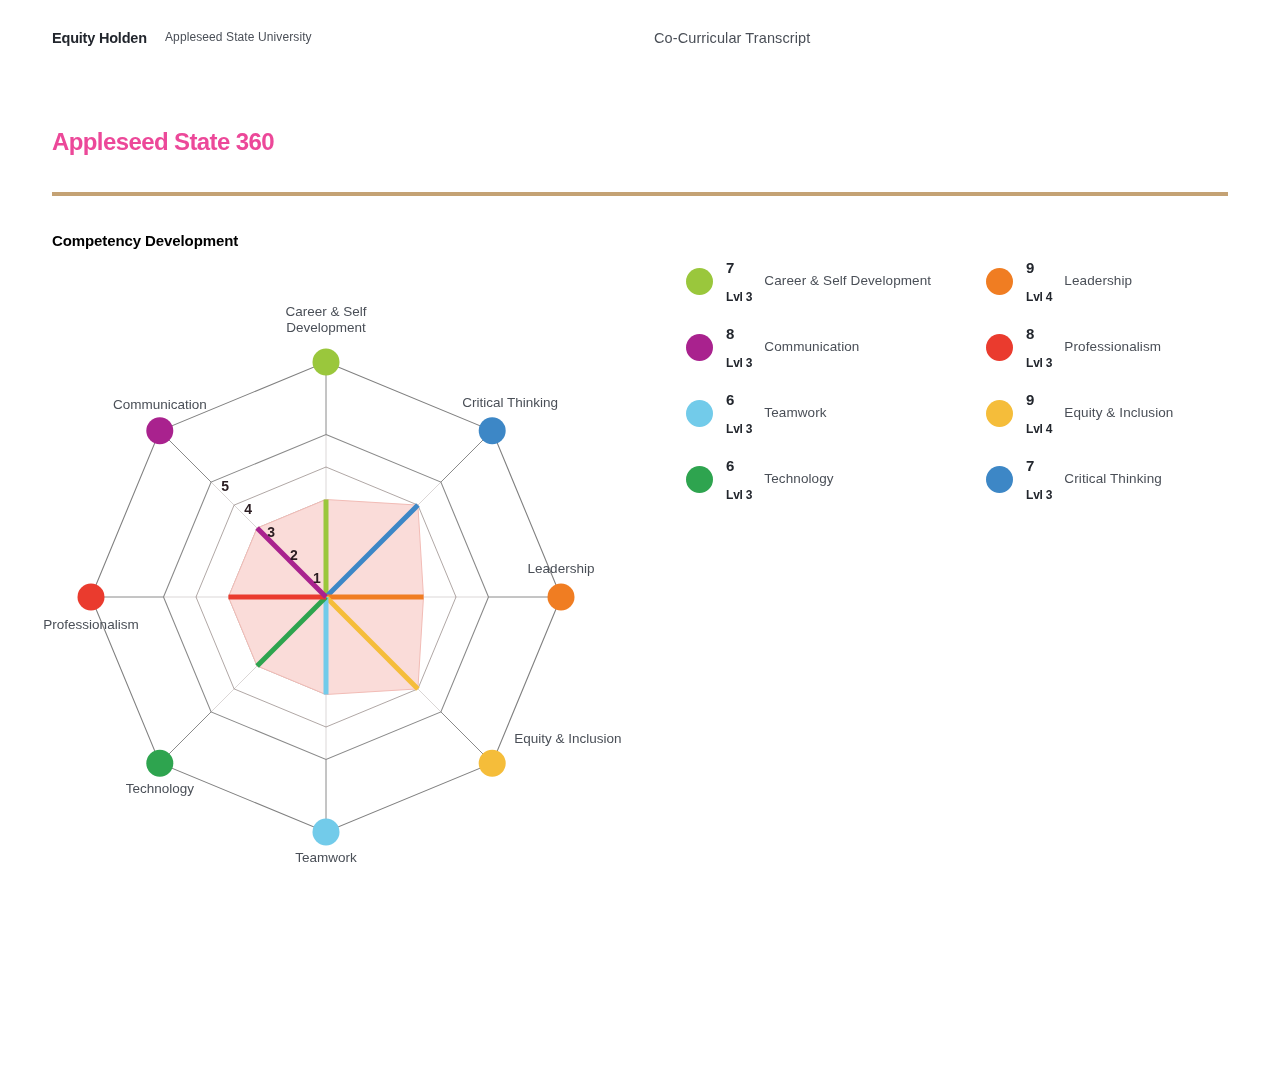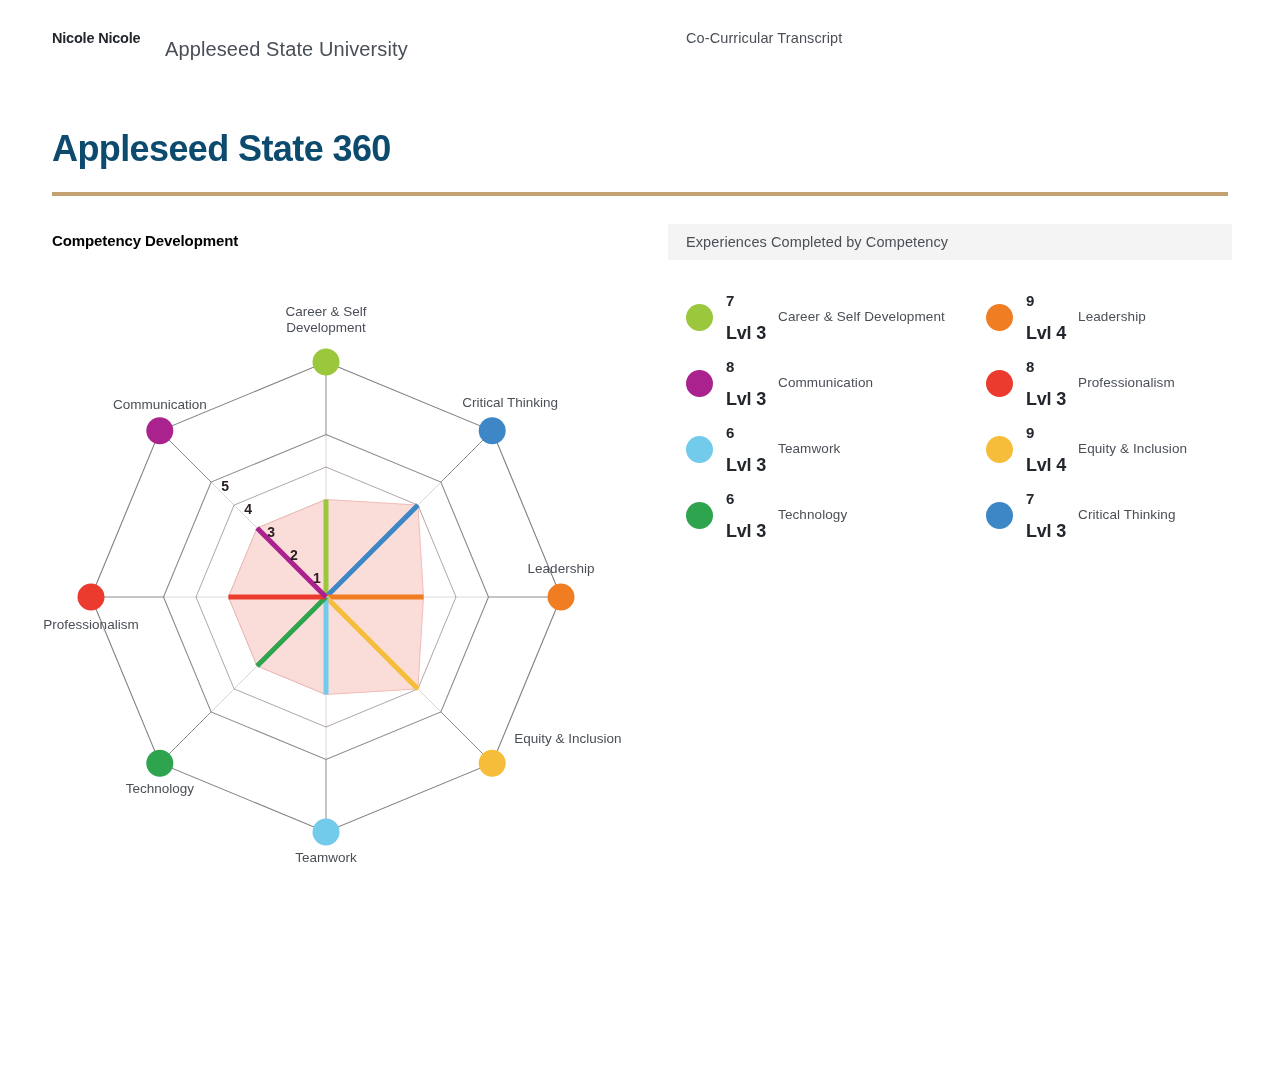--- a/index.html
+++ b/index.html
@@ -16,35 +16,34 @@
   #header{
     position:absolute; left:0; top:0; width:1280px; height:72px;
   }
   #hdr-name{
     position:absolute; left:52px; top:30px;
     font-size:14.5px; font-weight:bold; letter-spacing:-0.2px;
     color:#22262d;
   }
   #hdr-school{
     position:absolute; left:165px; top:30px;
-    font-size:20px; font-weight:400; color:#4a4f57;
+    font-size:12px; font-weight:400; color:#4a4f57;
     letter-spacing:0.1px;
-    margin-top:8px;
   }
   #hdr-doctype{
-    position:absolute; left:686px; top:30px;
+    position:absolute; left:654px; top:30px;
     font-size:14.5px; font-weight:400; color:#4a4f57;
     letter-spacing:0.1px;
   }
 
   
   #page-title{
     position:absolute; left:52px; top:128px;
-    font-size:36px; font-weight:bold; letter-spacing:-0.6px;
-    color:#0c4a6e;
+    font-size:24px; font-weight:bold; letter-spacing:-0.6px;
+    color:#ec4899;
   }
   #title-rule{
     position:absolute; left:52px; top:192px;
     width:1176px; height:4px; background:#c4a274;
   }
 
   
   #section-title{
     position:absolute; left:52px; top:232px;
     font-size:15px; font-weight:bold; letter-spacing:-0.1px;
@@ -92,34 +91,34 @@
   .legend-nums{
     margin-left:13px;
     display:flex; flex-direction:column;
     line-height:1.0;
     flex:0 0 auto;
   }
   .legend-count{
     font-size:15px;font-weight:bold;color:#22262d;letter-spacing:-0.2px;
   }
   .legend-lvl{
-    font-size:18px;font-weight:bold;color:#22262d;letter-spacing:-0.2px;
+    font-size:12px;font-weight:bold;color:#22262d;letter-spacing:-0.2px;
     margin-top:16px; white-space:nowrap;
   }
   .legend-name{
     margin-left:12px;
     font-size:13.5px; color:#4a4f57; font-weight:400;
     line-height:1.22; letter-spacing:0.1px;
   }
 </style>
 </head>
 <body>
 
 <div id="header">
-  <div id="hdr-name">Nicole Nicole</div>
+  <div id="hdr-name">Equity Holden</div>
   <div id="hdr-school">Appleseed State University</div>
   <div id="hdr-doctype">Co-Curricular Transcript</div>
 </div>
 
 <div id="page-title">Appleseed State 360</div>
 <div id="title-rule"></div>
 
 <div id="section-title">Competency Development</div>
 
 <div id="radar-wrap">
@@ -195,23 +194,20 @@
         <text x="484.2" y="453.2" font-family="&quot;Liberation Sans&quot;, sans-serif" font-size="13.5" fill="#4a4f57" text-anchor="start"><tspan x="484.2" dy="0">Equity &amp; Inclusion</tspan></text>
         <text x="296.0" y="572.0" font-family="&quot;Liberation Sans&quot;, sans-serif" font-size="13.5" fill="#4a4f57" text-anchor="middle"><tspan x="296.0" dy="0">Teamwork</tspan></text>
         <text x="129.8" y="503.2" font-family="&quot;Liberation Sans&quot;, sans-serif" font-size="13.5" fill="#4a4f57" text-anchor="middle"><tspan x="129.8" dy="0">Technology</tspan></text>
         <text x="61.0" y="339.0" font-family="&quot;Liberation Sans&quot;, sans-serif" font-size="13.5" fill="#4a4f57" text-anchor="middle"><tspan x="61.0" dy="0">Professionalism</tspan></text>
         <text x="129.8" y="118.8" font-family="&quot;Liberation Sans&quot;, sans-serif" font-size="13.5" fill="#4a4f57" text-anchor="middle"><tspan x="129.8" dy="0">Communication</tspan></text>
       </g>
   </svg>
 </div>
 
 <div id="legend-panel">
-  <div id="legend-header">
-    <span id="legend-header-label">Experiences Completed by Competency</span>
-  </div>
   <div id="legend-grid">
       <div class="legend-item">
         <div class="legend-dot" style="background: rgb(154, 199, 60);"></div>
         <div class="legend-nums">
           <span class="legend-count">7</span>
           <span class="legend-lvl">Lvl 3</span>
         </div>
         <div class="legend-name">Career &amp; Self Development</div>
       </div>
       <div class="legend-item">

